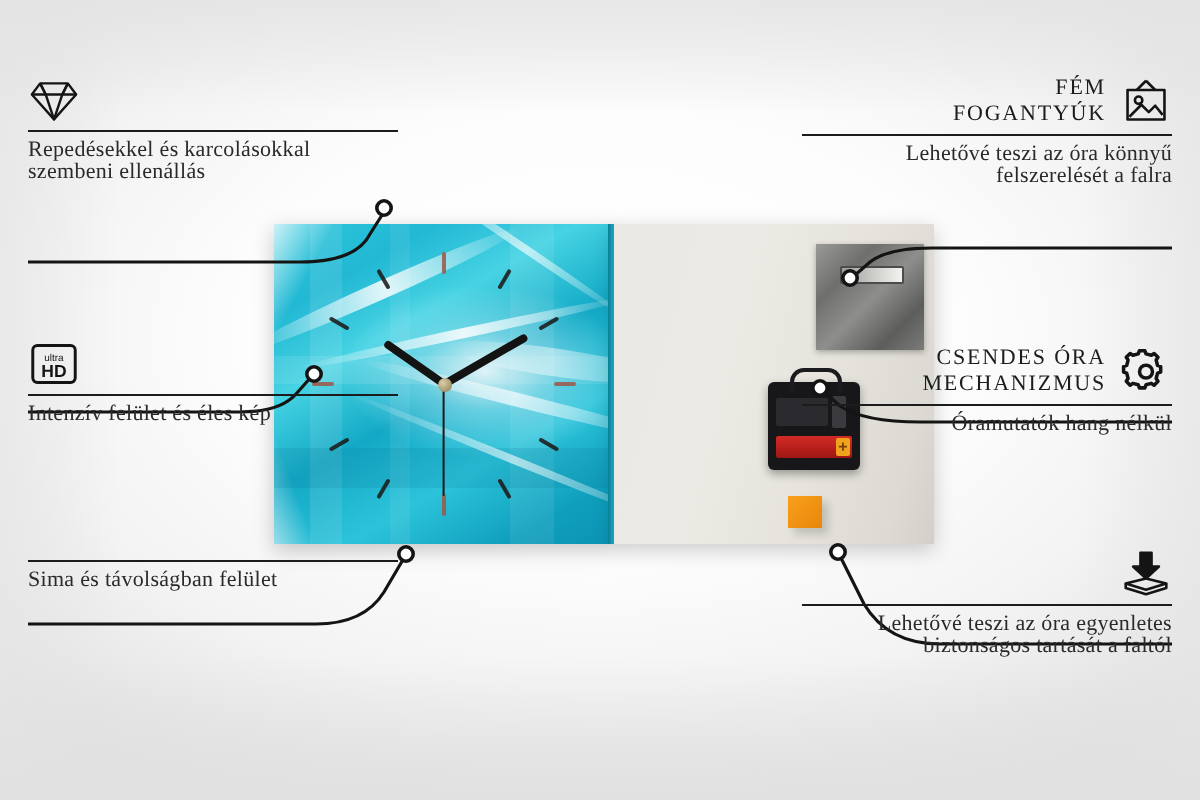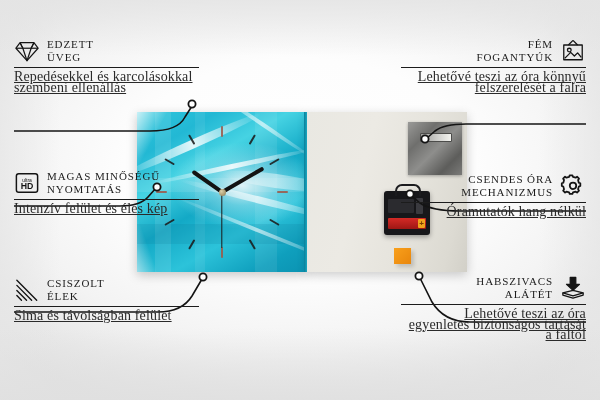--- a/index.html
+++ b/index.html
@@ -81,21 +81,21 @@
     background:linear-gradient(135deg,#f9a01b,#e8860c);box-shadow:3px 3px 4px rgba(0,0,0,.16);}
 
   
   .callout{position:absolute;width:185px;}
   .callout .head{display:flex;align-items:center;gap:7px;}
   .callout.left .head{justify-content:flex-start;}
   .callout.right .head{justify-content:flex-end;}
   .title{font-size:11px;letter-spacing:.9px;color:#1c1c1c;line-height:13px;text-transform:uppercase;}
   .callout.right .title{text-align:right;}
   .rule{height:1px;background:#1c1c1c;margin:3px 0 4px;}
-  .desc{font-size:14px;line-height:10.5px;color:#2a2a2a;letter-spacing:.15px;text-decoration:underline;}
+  .desc{font-size:11px;line-height:10.5px;color:#2a2a2a;letter-spacing:.15px;}
   .callout.right .desc{text-align:right;}
   .icon{flex:0 0 auto;width:26px;height:24px;display:block;}
 
   
   #connectors{position:absolute;left:0;top:0;width:600px;height:400px;pointer-events:none;}
 </style>
 </head>
 <body>
 
 <div id="stage">
@@ -186,60 +186,38 @@
   <div class="callout left" style="left:14px;top:38px;">
     <div class="head">
       <svg class="icon" viewBox="0 0 28 26">
         <g fill="none" stroke="#141414" stroke-width="1.3" stroke-linejoin="round">
           <path d="M6.5,4 H21.5 L26,10 L14,23.5 L2,10 Z"></path>
           <path d="M2,10 H26"></path>
           <path d="M6.5,4 L9.5,10 L14,23.5 L18.5,10 L21.5,4"></path>
           <path d="M9.5,10 L6.5,4 M18.5,10 L21.5,4"></path>
         </g>
       </svg>
-      <div>
-        <div class="title">EDZETT</div>
-        <div class="title">ÜVEG</div>
-      </div>
     </div>
     <div class="rule"></div>
     <div class="desc">Repedésekkel és karcolásokkal szembeni ellenállás</div>
   </div>
 
   <div class="callout left" style="left:14px;top:170px;">
     <div class="head">
       <svg class="icon" viewBox="0 0 28 26">
         <rect x="2.5" y="3" width="23" height="20" rx="2.5" fill="none" stroke="#141414" stroke-width="1.6"></rect>
         <text x="14" y="11.5" text-anchor="middle" font-family="Liberation Sans, sans-serif" font-size="5.4" fill="#141414">ultra</text>
         <text x="14" y="20" text-anchor="middle" font-family="Liberation Sans, sans-serif" font-size="9.5" font-weight="bold" fill="#141414">HD</text>
       </svg>
-      <div>
-        <div class="title">MAGAS MINŐSÉGŰ</div>
-        <div class="title">NYOMTATÁS</div>
-      </div>
     </div>
     <div class="rule"></div>
     <div class="desc">Intenzív felület és éles kép</div>
   </div>
 
   <div class="callout left" style="left:14px;top:277px;">
-    <div class="head">
-      <svg class="icon" viewBox="0 0 28 26">
-        <g stroke="#141414" stroke-width="1.5" stroke-linecap="round">
-          <line x1="3" y1="2.5" x2="24.5" y2="24"></line>
-          <line x1="3" y1="8" x2="19" y2="24"></line>
-          <line x1="3" y1="13.5" x2="13.5" y2="24"></line>
-          <line x1="3" y1="19" x2="8" y2="24"></line>
-        </g>
-      </svg>
-      <div>
-        <div class="title">CSISZOLT</div>
-        <div class="title">ÉLEK</div>
-      </div>
-    </div>
     <div class="rule"></div>
     <div class="desc">Sima és távolságban felület</div>
   </div>
 
   <div class="callout right" style="left:401px;top:173px;">
     <div class="head">
       <div>
         <div class="title">CSENDES ÓRA</div>
         <div class="title">MECHANIZMUS</div>
       </div>
@@ -268,24 +246,20 @@
           <path d="M5,21 L11.5,14.5 L15.5,18.5 L19,15 L23,20"></path>
         </g>
       </svg>
     </div>
     <div class="rule"></div>
     <div class="desc">Lehetővé teszi az óra könnyű felszerelését a falra</div>
   </div>
 
   <div class="callout right" style="left:401px;top:275px;">
     <div class="head">
-      <div>
-        <div class="title">HABSZIVACS</div>
-        <div class="title">ALÁTÉT</div>
-      </div>
       <svg class="icon" viewBox="0 0 28 26">
         <g fill="none" stroke="#141414" stroke-width="1.4" stroke-linejoin="round">
           <path d="M11,1.5 h6 v7.5 h4 L14,15.5 L7,9 h4 z" fill="#141414"></path>
           <path d="M14,15.5 L25,18.2 L14,21.5 L3,18.2 Z"></path>
           <path d="M3,18.2 v2.4 L14,24 L25,20.6 v-2.4"></path>
         </g>
       </svg>
     </div>
     <div class="rule"></div>
     <div class="desc">Lehetővé teszi az óra egyenletes biztonságos tartását a faltól</div>

